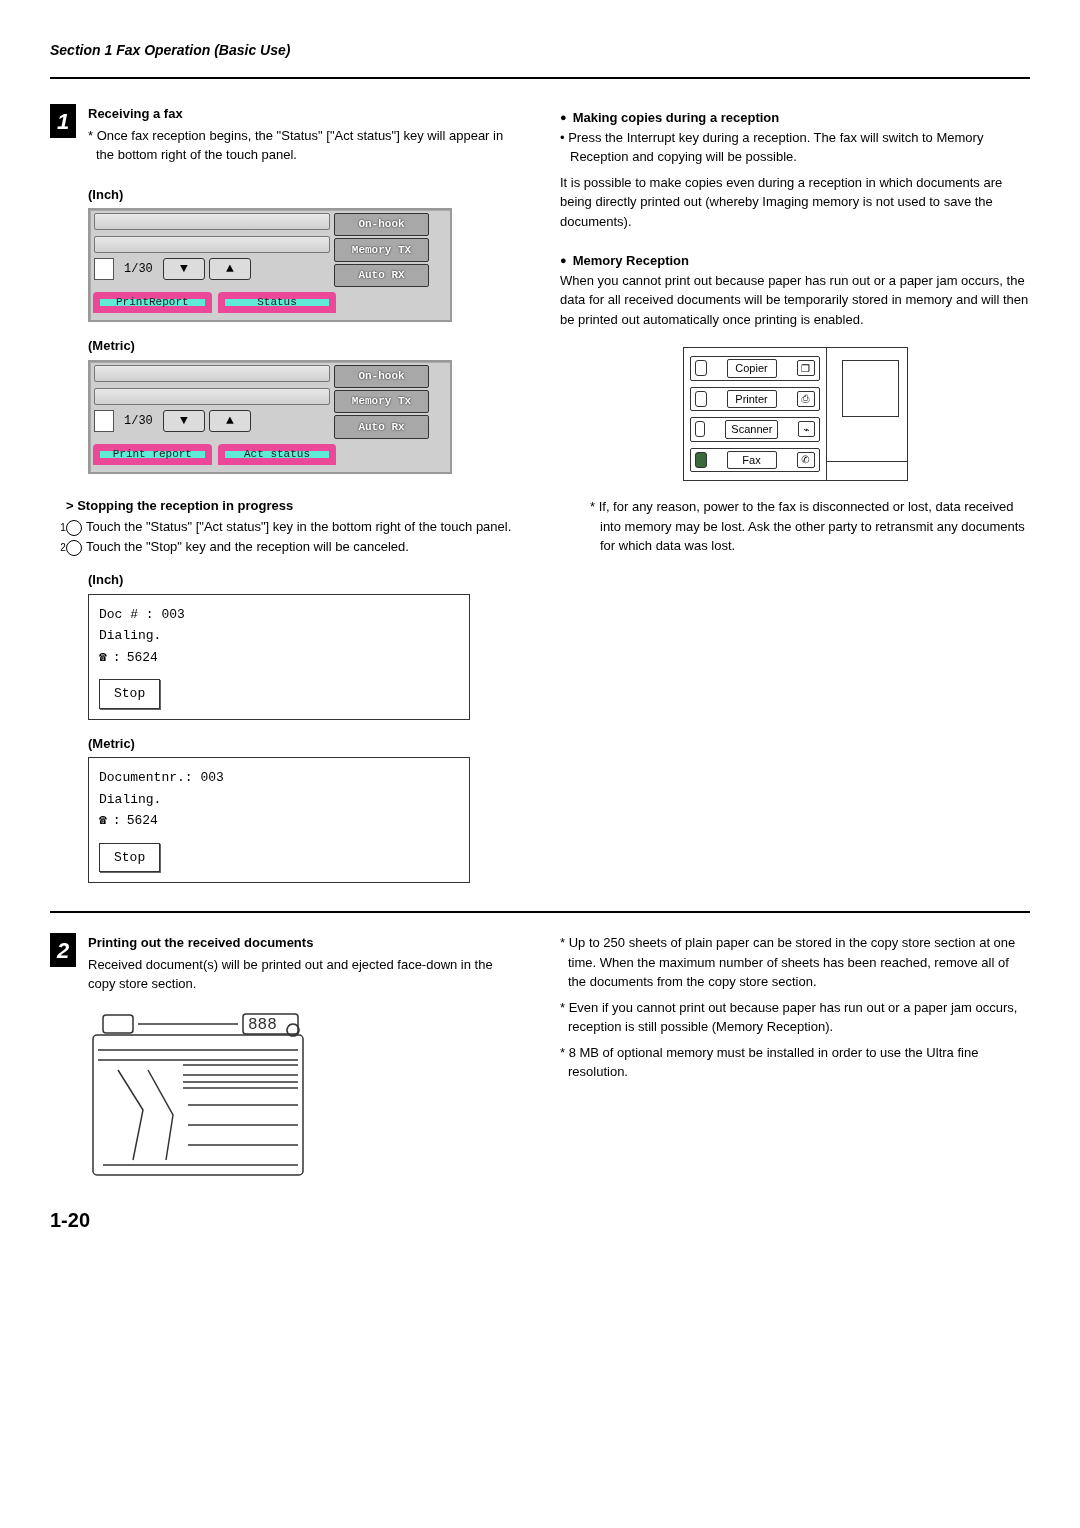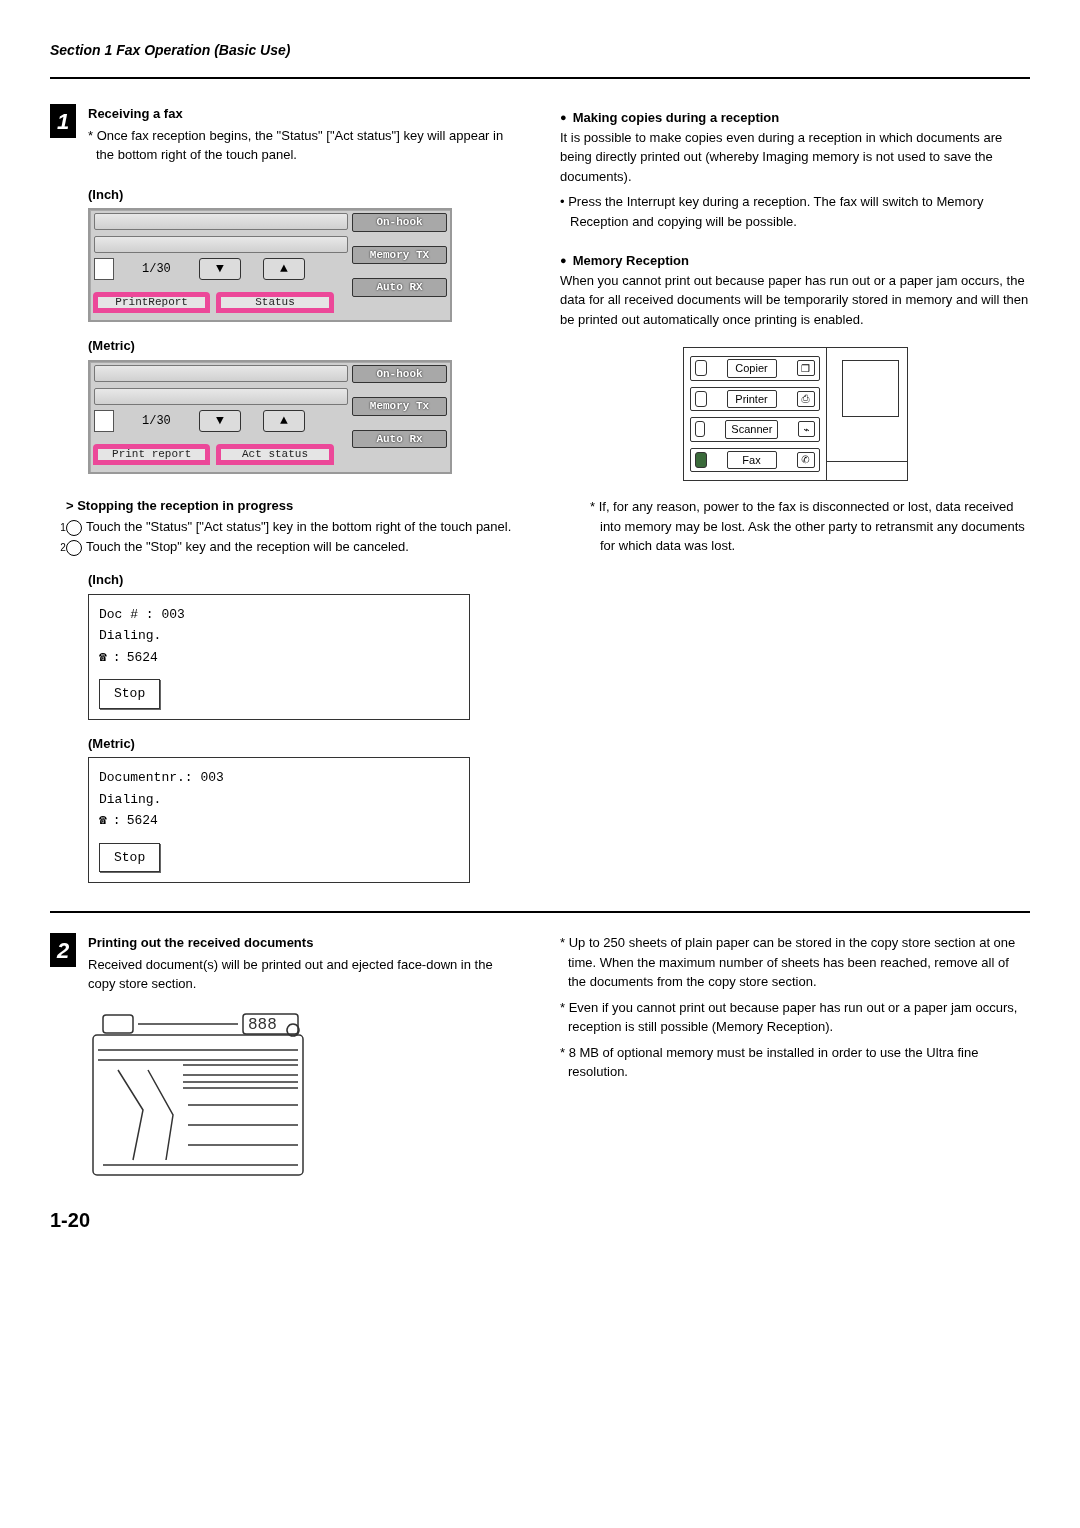--- a/index.html
+++ b/index.html
@@ -92,63 +92,64 @@
   .tp-strip {
     border: 1px solid #777;
     margin: 3px 4px;
     height: 15px;
     background: linear-gradient(#e8e8e8,#d0d0d0);
     border-radius: 2px;
   }
   .tp-pagebar {
     display:flex;
     align-items:center;
-    gap:22px;
+    gap:4px;
     margin:2px 4px;
   }
   .tp-doc {
     width:18px; height:20px; border:1px solid #555; background:#fff;
     position:relative;
   }
   .tp-count {
     font-size:12px; padding:0 6px;
   }
   .tp-arrow {
     width:40px; height:20px;
     border:1px solid #333;
     background:#dcdcdc;
     border-radius:3px;
     display:flex; align-items:center; justify-content:center;
     font-size:13px; font-weight:bold;
   }
   .tp-right {
     width:95px;
-    display:flex; flex-direction:column; gap:14px;
-    padding:3px 3px 3px 0;
+    display:flex; flex-direction:column; gap:2px;
+    padding:3px 21px 3px 0;
+    justify-content:flex-end;
   }
   .tp-btn {
     flex:1;
     border:1px solid #333;
     background:#a8a8a8;
     color:#fff;
     font-size:11px;
     font-weight:bold;
     display:flex; align-items:center; justify-content:center;
     border-radius:2px;
     text-shadow: 0 0 2px #000;
   }
   .tp-tabs {
     display:flex;
     height:25px;
   }
   .tp-tab {
     flex:1;
     margin:2px 3px 2px 3px;
-    border:5px solid #ec4899;
-    background:#e5e5e5;
+    border:7px solid #ec4899;
+    background:#5eead4;
     border-top-left-radius:4px;
     border-top-right-radius:4px;
     font-size:11px;
     display:flex; align-items:center; justify-content:center;
     color:#222;
   }
   .tp-tab.blank { background:transparent; border:none; }
   
   .stoppanel {
     border:1.5px solid #333;
@@ -378,22 +379,22 @@
     <div class="stoppanel">
       <div class="stop-line">Documentnr.: 003</div>
       <div class="stop-line">Dialing.</div>
       <div class="stop-line"><span class="phone-icon"></span>: <span>5624</span></div>
       <div class="stop-btn">Stop</div>
     </div>
   </div>
 
   <div class="col">
     <div class="bullet-head">Making copies during a reception</div>
+    <p class="para bullet-note">• Press the Interrupt key during a reception. The fax will switch to Memory Reception and copying will be possible.</p>
     <p class="para">It is possible to make copies even during a reception in which documents are being directly printed out (whereby Imaging memory is not used to save the documents).</p>
-    <p class="para bullet-note">• Press the Interrupt key during a reception. The fax will switch to Memory Reception and copying will be possible.</p>
 
     <div style="height:10px"></div>
     <div class="bullet-head">Memory Reception</div>
     <p class="para">When you cannot print out because paper has run out or a paper jam occurs, the data for all received documents will be temporarily stored in memory and will then be printed out automatically once printing is enabled.</p>
 
     <div class="device-wrap">
       <div class="device">
         <div class="device-left">
           <div class="dev-row">
             <span class="dev-led"></span>

